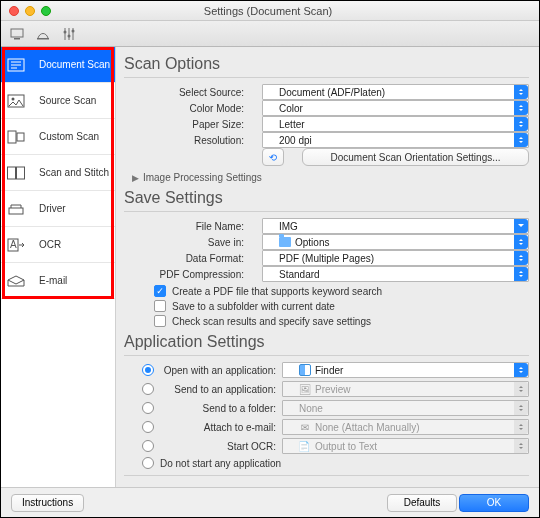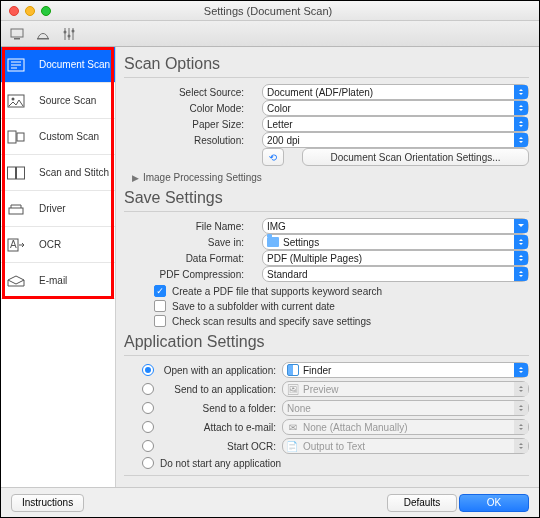--- a/index.html
+++ b/index.html
@@ -19,21 +19,21 @@
   .redbox { position:absolute; inset:0 0 0 0; top:0; left:1px; right:1px; height:252px; border:3px solid #ff0000; pointer-events:none;}
   .sb-item { height:36px; display:flex; align-items:center; gap:14px; padding-left:6px; border-bottom:1px solid #e6e6e6; color:#333; background:#fff; font-size:10px; }
   .sb-item.active { background:#0a6bff; color:#fff;}
   .sb-ico { width:18px; height:14px; color:#555; display:flex; align-items:center; justify-content:center; flex-shrink:0;}
   .sb-item.active .sb-ico{ color:#fff;}
   .content { flex:1; overflow:auto; padding:6px 10px 0 8px; font-size:10px; color:#333;}
   .section-title { font-size:16px; color:#555; margin:2px 0 4px 0;}
   .hr { border-top:1px solid #cfcfcf; margin:2px 0 6px 0;}
   .row { display:flex; align-items:center; gap:18px;}
   .lbl { width:120px; text-align:right; color:#333; font-size:10px;}
-  .combo { flex:1; height:16px; background:#fff; border:1px solid #b8b8b8; border-radius:7px; display:flex; align-items:center; padding:0 4px; position:relative; font-size:10px; color:#222;}
+  .combo { flex:1; height:16px; background:#fff; border:1px solid #b8b8b8; border-radius:1px; display:flex; align-items:center; padding:0 16px; position:relative; font-size:10px; color:#222;}
   .combo .cap { position:absolute; right:0; top:0; bottom:0; width:14px; background:#1f86ff; border-top-right-radius:3px; border-bottom-right-radius:3px; display:flex; align-items:center; justify-content:center;}
   .combo.disabled { background:#f2f2f2; color:#999;}
   .combo.disabled .cap{ background:#e3e3e3;}
   .cap svg{ width:8px; height:8px; fill:#fff;}
   .combo.disabled .cap svg, .combo.grey .cap svg{ fill:#888;}
   .chk { display:flex; align-items:center; gap:6px; margin:3px 0 3px 30px; font-size:10px;}
   .chkbox{width:12px;height:12px;border:1px solid #9a9a9a;border-radius:2px;background:#fff;display:flex;align-items:center;justify-content:center;}
   .chkbox.checked{background:#1f86ff;border-color:#1f86ff;color:#fff;font-size:9px;line-height:1;}
   .rad{display:flex;align-items:center;gap:6px;margin:3px 0 3px 18px;}
   .radio{width:12px;height:12px;border:1px solid #8f8f8f;border-radius:50%;background:#fff;display:flex;align-items:center;justify-content:center;}
@@ -234,21 +234,21 @@
               <svg viewBox="0 0 8 8">
                 <path d="M1 2l3 3 3-3"></path>
               </svg>
             </span>
           </div>
       </div>
       <div class="row">
         <div class="lbl">Save in:</div>
         <div class="combo">
             <span class="folder-ico"></span>
-            <span>Settings</span>
+            <span>Options</span>
             <span class="cap">
               <svg viewBox="0 0 8 8">
                 <path d="M2 3l2-2 2 2M2 5l2 2 2-2"></path>
               </svg>
             </span>
           </div>
       </div>
       <div class="row">
         <div class="lbl">Data Format:</div>
         <div class="combo">

